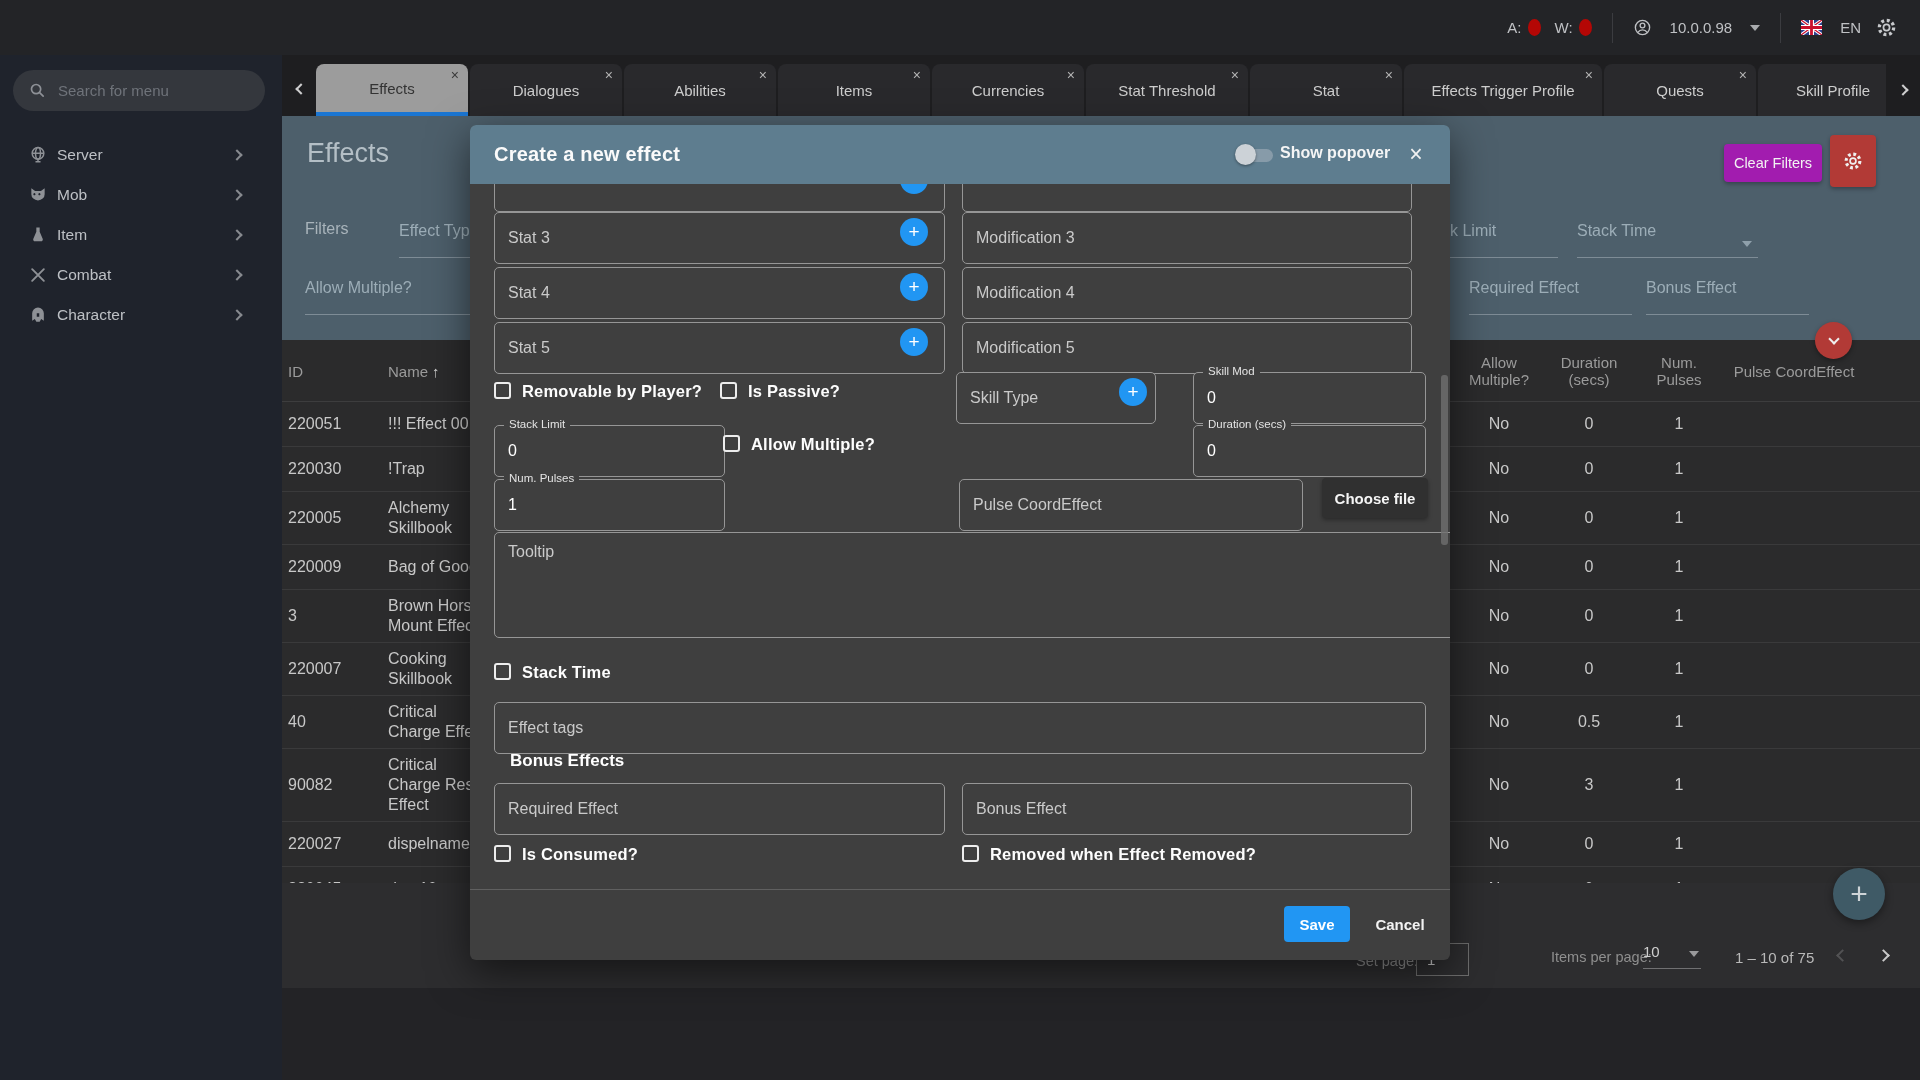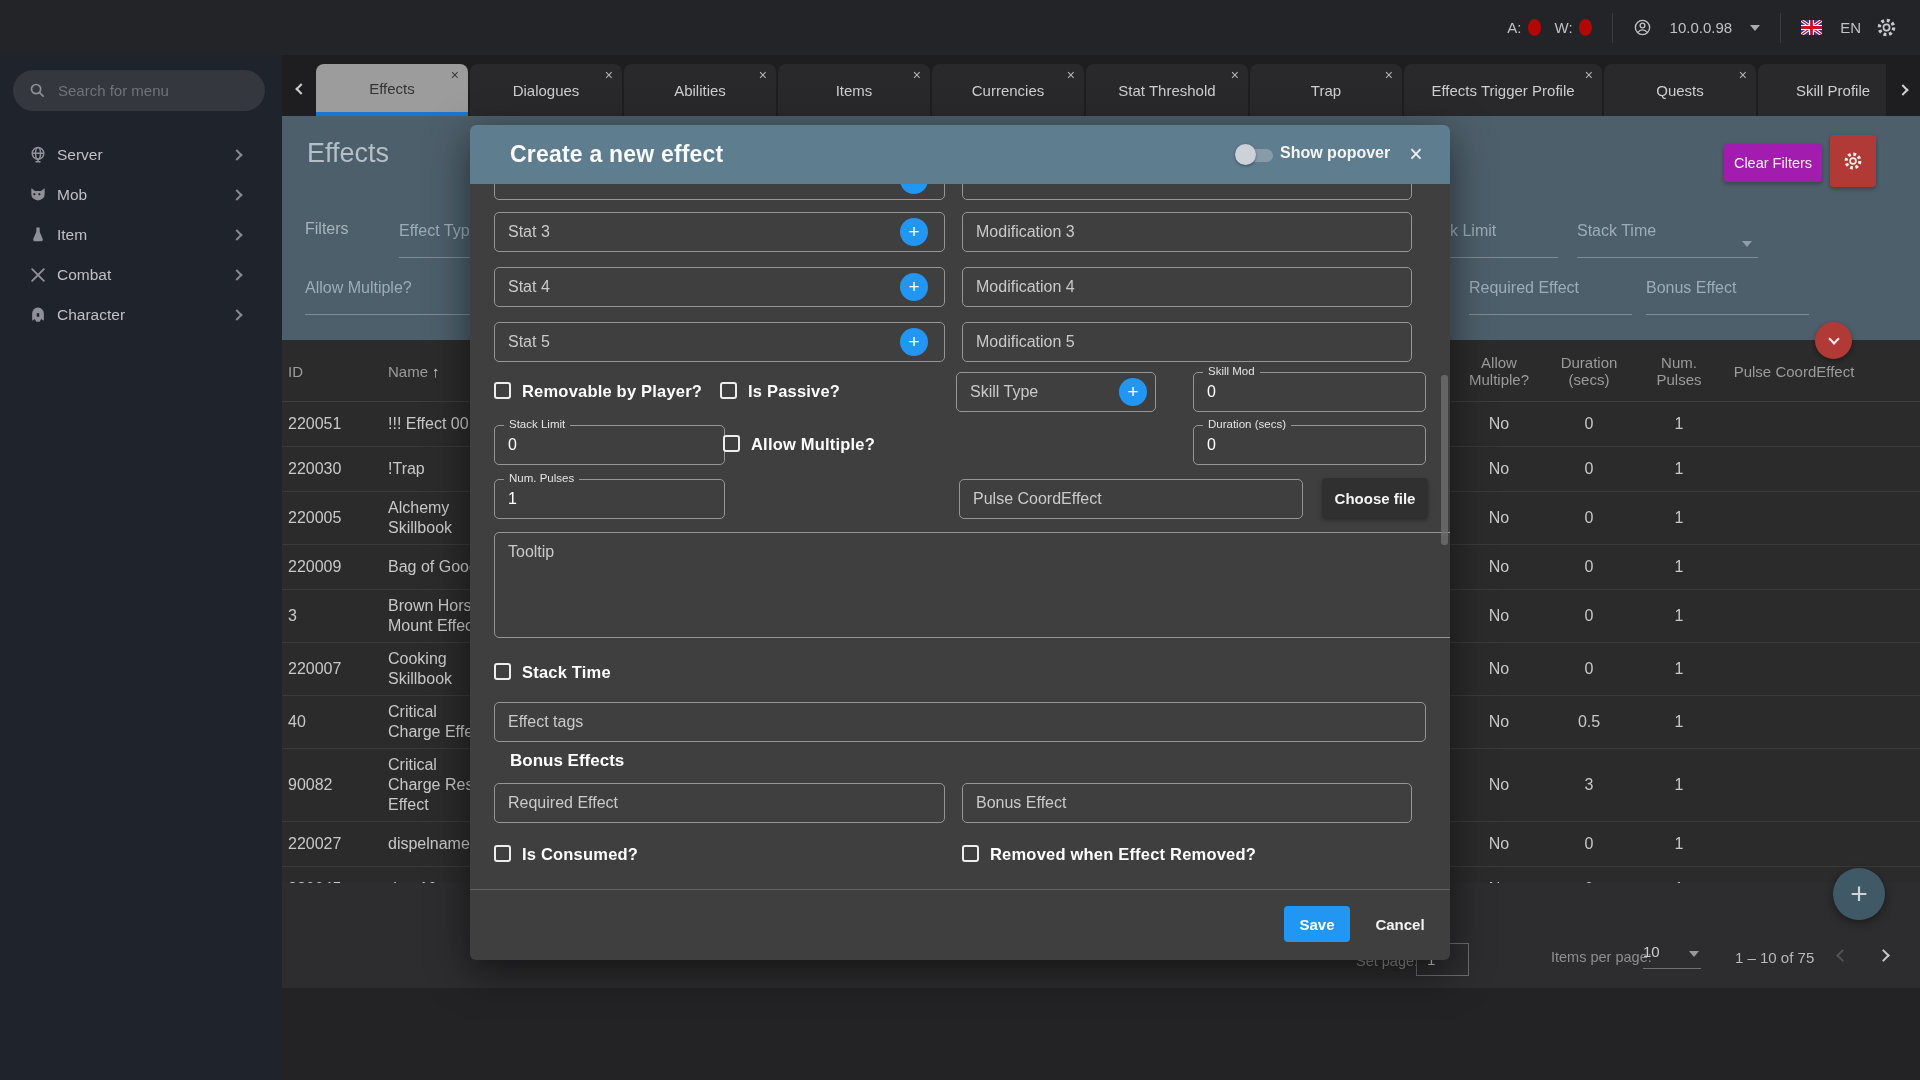--- a/index.html
+++ b/index.html
@@ -93,28 +93,28 @@
   .pg-prev { position:absolute; left:1556px; top:64px; width:20px; height:20px; cursor:default; }
   .pg-prev .chev { border-color:#525254; width:9px; height:9px; }
   .pg-next { position:absolute; left:1597px; top:64px; width:20px; height:20px; cursor:pointer; }
   .pg-next .chev { border-color:#c9c9c9; width:9px; height:9px; }
   .bottom-area { position:absolute; left:0; top:872px; width:1638px; height:92px; background:#232326; }
   .fab-add { position:absolute; left:1551px; top:752px; width:52px; height:52px; border-radius:50%; background:#3f5a66; border:none; cursor:pointer; color:#ced4d7; font-size:30px; line-height:1; z-index:5; display:flex; align-items:center; justify-content:center; box-shadow:0 3px 8px rgba(0,0,0,.4); }
 
   
   .modal { position:absolute; left:470px; top:125px; width:980px; height:835px; background:#3f3f3f; border-radius:6px; z-index:10; box-shadow:0 12px 40px rgba(0,0,0,.55); overflow:hidden; }
   .modal-header { position:absolute; left:0; top:0; width:980px; height:59px; background:#5e7d8f; z-index:3; display:flex; align-items:center; }
-  .modal-title { margin-left:40px; font-size:23px; font-weight:600; color:#fafafa; letter-spacing:.2px; }
+  .modal-title { margin-left:24px; font-size:20px; font-weight:600; color:#fafafa; letter-spacing:.2px; }
   .toggle-wrap { position:absolute; left:765px; top:19px; width:40px; height:22px; cursor:pointer; }
   .toggle-track { position:absolute; left:2px; top:5px; width:36px; height:13px; border-radius:7px; background:#95a6b1; opacity:.75; }
   .toggle-knob { position:absolute; left:0; top:0; width:21px; height:21px; border-radius:50%; background:#ccd2d7; box-shadow:0 1px 3px rgba(0,0,0,.4); }
   .toggle-label { position:absolute; left:810px; top:19px; font-size:16px; font-weight:600; color:#f5f5f5; }
   .modal-close { position:absolute; left:932px; top:15px; width:28px; height:28px; font-size:23px; color:#f2f2f2; cursor:pointer; text-align:center; line-height:28px; }
 
-  .f { position:absolute; border:1px solid #969696; border-radius:5px; height:40px; background:#3f3f3f; }
+  .f { position:absolute; border:1px solid #969696; border-radius:5px; height:52px; background:#3f3f3f; }
   .f input, .f textarea { width:100%; height:100%; background:transparent; border:none; outline:none; color:#fff; font-size:16px; padding:0 13px; font-family:inherit; }
   .f input::placeholder, .f textarea::placeholder { color:#cacaca; }
   .f textarea { padding-top:10px; resize:none; }
   .plus-btn { position:absolute; right:16px; top:5px; width:28px; height:28px; border-radius:50%; background:#2196f3; border:none; color:#fff; font-size:19px; line-height:1; cursor:pointer; display:flex; align-items:center; justify-content:center; padding-bottom:2px; }
   .f .lbl { position:absolute; top:-8px; left:9px; font-size:11.5px; color:#e3e3e3; background:#3f3f3f; padding:0 5px; line-height:1.2; }
   .cbrow { position:absolute; display:flex; align-items:flex-start; cursor:pointer; }
   .cb { width:17px; height:17px; border:2px solid #ededed; border-radius:3px; margin-right:11px; flex:none; }
   .cb-label { font-size:16.5px; font-weight:600; color:#fdfdfd; letter-spacing:.2px; }
   .choose-btn { position:absolute; left:852px; top:353px; width:106px; height:40px; background:#303030; border:none; border-radius:4px; color:#f5f5f5; font-size:15px; font-weight:600; font-family:inherit; cursor:pointer; box-shadow:0 2px 4px rgba(0,0,0,.35); }
   .resize-grip { position:absolute; right:3px; bottom:3px; width:10px; height:10px; background:repeating-linear-gradient(135deg, transparent 0 3px, #9a9a9a 3px 4.5px); clip-path:polygon(100% 0, 100% 100%, 0 100%); }
@@ -255,21 +255,21 @@
         </div>
       <div class="tab" style="width:152px">
           <span>Currencies</span>
           <span class="tab-x">×</span>
         </div>
       <div class="tab" style="width:162px">
           <span>Stat Threshold</span>
           <span class="tab-x">×</span>
         </div>
       <div class="tab" style="width:152px">
-          <span>Trap</span>
+          <span>Stat</span>
           <span class="tab-x">×</span>
         </div>
       <div class="tab" style="width:198px">
           <span>Effects Trigger Profile</span>
           <span class="tab-x">×</span>
         </div>
       <div class="tab" style="width:152px">
           <span>Quests</span>
           <span class="tab-x">×</span>
         </div>

